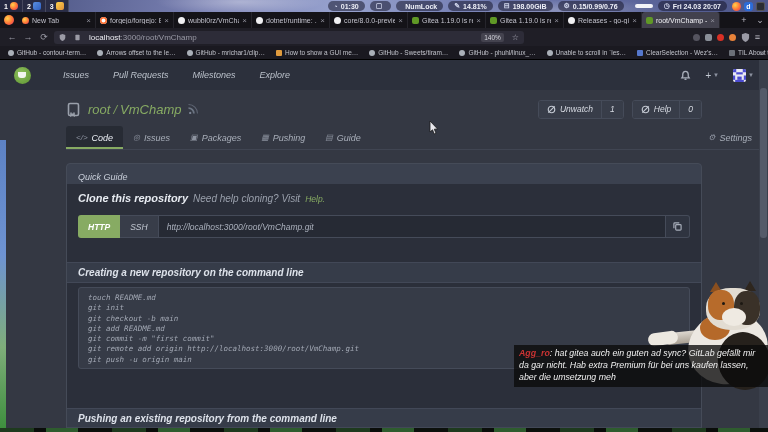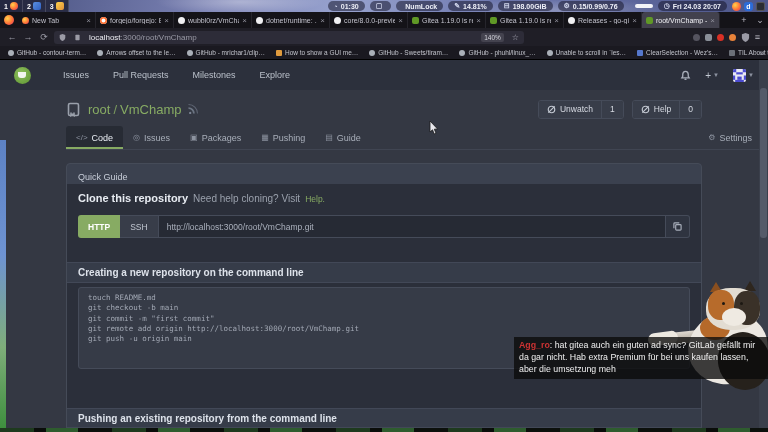--- a/index.html
+++ b/index.html
@@ -75,21 +75,21 @@
                   display:flex; align-items:center; gap:11px; padding:0 8px; overflow:hidden;
                   border-bottom:1px solid #000; z-index:55; }
   .bm { display:flex; align-items:center; gap:3px; font-size:6.5px; color:#c2c4cc; white-space:nowrap; flex:0 0 auto; }
   .bm-ic { width:6px; height:6px; border-radius:50%; background:#aab0b8; }
   .bm.ic-ask .bm-ic { background:#e09b3d; border-radius:1px; }
   .bm.ic-wez .bm-ic { background:#5577cc; border-radius:1px; }
   .bm.ic-til .bm-ic { background:#6b7078; border-radius:1px; }
   .bm-overflow { margin-left:auto; color:#9a9aa6; font-size:8px; }
 
   
-  #page { position:absolute; top:60px; left:0; width:768px; height:368px; background:#343843; overflow:hidden; }
+  #page { position:absolute; top:60px; left:0; width:768px; height:368px; background:#343843; overflow:hidden;font-style:italic; }
   .g-navbar { position:absolute; top:0; left:0; width:768px; height:30px; background:#2c303c;
               display:flex; align-items:center; padding:0 14px; }
   .g-logo { width:17px; height:17px; border-radius:50%; background:radial-gradient(circle at 40% 35%, #8fc05c, #5d9432); position:relative; }
   .g-logo::after { content:""; position:absolute; left:4px; top:5px; width:8px; height:6px; background:#f2f5ee; border-radius:0 0 3px 3px; }
   .g-nav-links { display:flex; gap:24px; margin-left:32px; }
   .g-nav-link { font-size:9px; color:#bac0ca; }
   .g-nav-right { margin-left:auto; display:flex; align-items:center; gap:14px; }
   .bell-svg { width:11px; height:11px; fill:none; stroke:#a8aeba; stroke-width:1.4; }
   .plus-wrap, .avatar-wrap { display:flex; align-items:center; gap:2px; color:#c2c8d2; font-size:10px; }
   .caret { font-size:6px; color:#8c92a0; }
@@ -154,21 +154,21 @@
   .cat-head-orange { left:60px; top:4px; width:26px; height:30px; border-radius:45%; background:#b76b2b; }
   .cat-head-dark { left:86px; top:5px; width:26px; height:34px; border-radius:45%; background:#3a3128; }
   .cat-muzzle { left:74px; top:22px; width:24px; height:18px; border-radius:50%; background:#efeae2; }
   .cat-ear { width:0; height:0; border-left:6px solid transparent; border-right:6px solid transparent; }
   .cat-ear.left { left:62px; top:-4px; border-bottom:10px solid #8a4f1f; }
   .cat-ear.right { left:96px; top:-5px; border-bottom:10px solid #2e261e; }
   .cat-eye { width:3px; height:3px; border-radius:50%; background:#1c1812; }
   .cat-eye.l { left:74px; top:16px; } .cat-eye.r { left:92px; top:16px; }
 
   
-  #chat { position:absolute; left:514px; top:277px; width:254px; min-height:42px; z-index:6;
+  #chat { position:absolute; left:514px; top:285px; width:254px; min-height:42px; z-index:6;
           background:rgba(10,10,10,.78); padding:3px 5px; font-size:8.8px; line-height:1.34; color:#f0f0f0; }
   #chat .chat-user { color:#cc3333; font-weight:bold; }
 
   
   #leftsliver { position:absolute; left:0; top:140px; width:6px; height:288px; z-index:40;
     background:linear-gradient(#5d82c4 0%,#6e93d2 40%,#7fae7a 72%,#3e8f3e 100%); }
   #bottomstrip { position:absolute; left:0; top:428px; width:768px; height:4px; z-index:40;
     background:repeating-linear-gradient(90deg,#1e3a1e 0 34px,#0a0d0a 34px 46px,#2e5c2e 46px 78px,#0c100c 78px 112px); }
   #cursor { position:absolute; left:429px; top:121px; z-index:70; }
 </style>
@@ -516,23 +516,25 @@
               <rect x="3" y="3" width="6" height="6" rx="1"></rect>
               <path d="M7 1 H2 a1 1 0 0 0 -1 1 V7"></path>
             </svg>
         </span>
       </div>
       <div class="sec-heading h1">Creating a new repository on the command line</div>
       <div class="code-block">
 
           <div class="code-line">touch README.md</div>
 
+          <div class="code-line">git init</div>
 
           <div class="code-line">git checkout -b main</div>
 
+          <div class="code-line">git add README.md</div>
 
           <div class="code-line">git commit -m "first commit"</div>
 
           <div class="code-line">git remote add origin http://localhost:3000/root/VmChamp.git</div>
 
           <div class="code-line">git push -u origin main</div>
         </div>
       <div class="sec-heading h2">Pushing an existing repository from the command line</div>
     </div>
 

